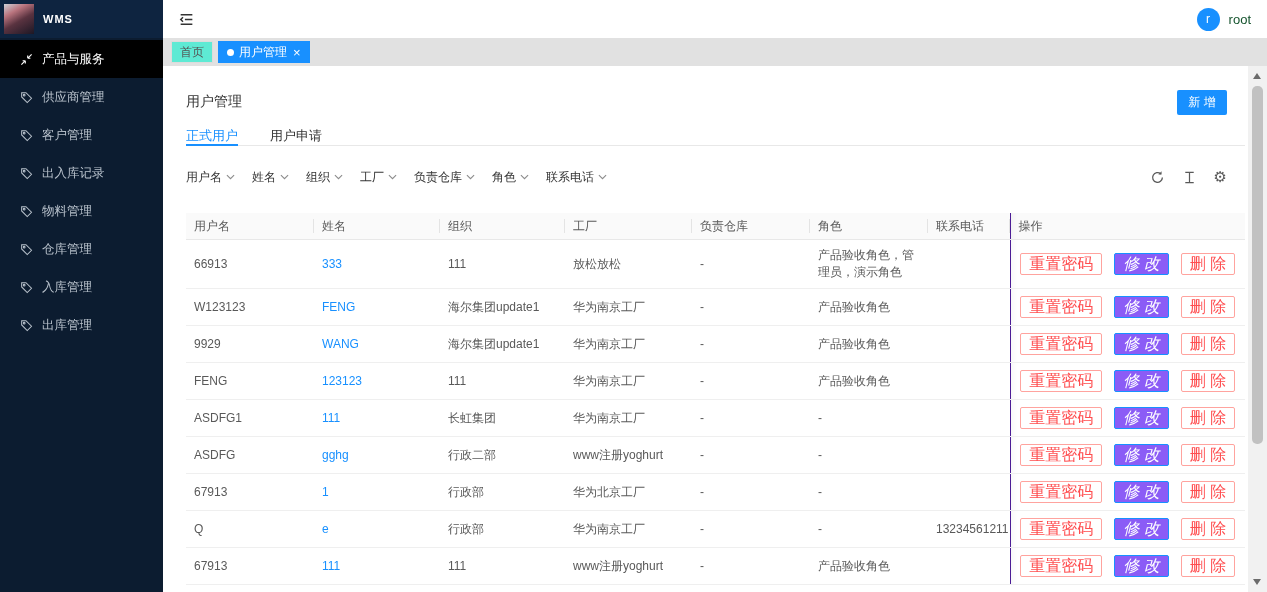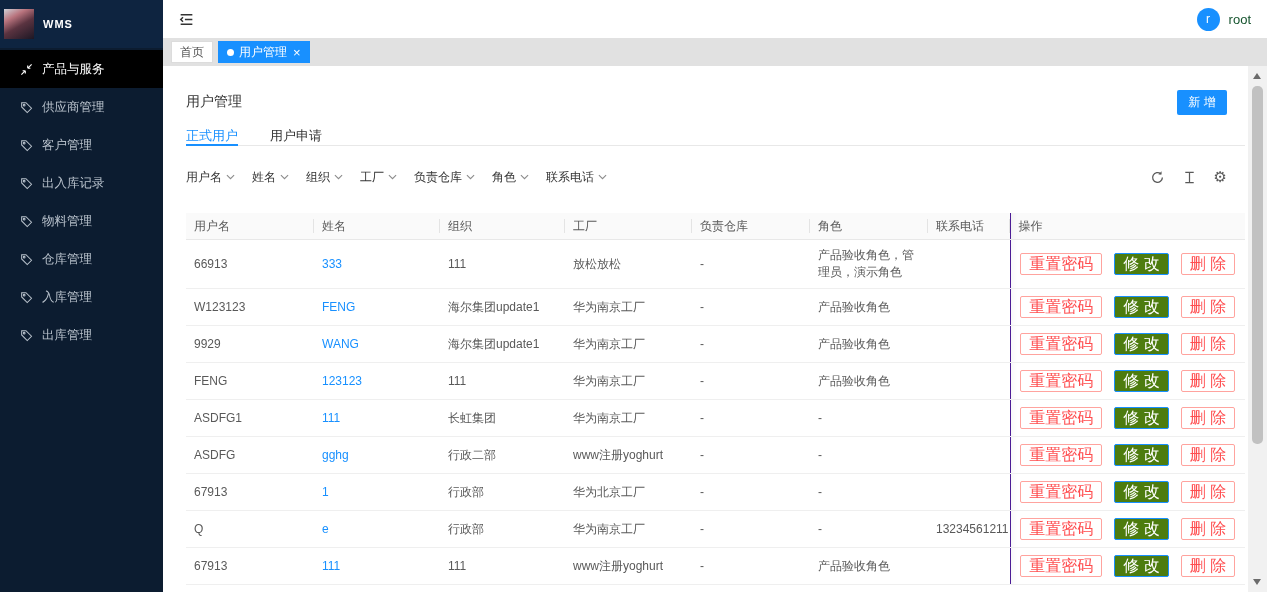--- a/index.html
+++ b/index.html
@@ -1,21 +1,21 @@
 <!DOCTYPE html>
 <html><head>
 <meta charset="utf-8">
 <style>
   html,body{margin:0;padding:0;width:1267px;height:592px;overflow:hidden;
     font-family:"Liberation Sans","DejaVu Sans",sans-serif;background:#f0f2f5;}
   .app{display:flex;width:1267px;height:592px;}
 
   
   .sidebar{width:163px;flex-shrink:0;background:#0c1c30;display:flex;flex-direction:column;}
-  .logo{height:48px;background:#0e2440;display:flex;align-items:center;}
+  .logo{height:38px;background:#0e2440;display:flex;align-items:center;}
   .logo-img{width:30px;height:30px;margin-left:4px;flex-shrink:0;
     background:linear-gradient(150deg,#cfd2d8 0%,#b9747e 28%,#5a3340 55%,#1c1724 100%);}
   .logo-text{color:#fff;font-weight:bold;font-size:11px;letter-spacing:1px;margin-left:9px;}
   .menu{padding-top:2px;}
   .menu-item{height:38px;display:flex;align-items:center;padding-left:20px;gap:9px;
     font-size:12.5px;color:#b9c2cc;cursor:pointer;}
   .menu-item.active{background:#000;color:#fff;}
   .icn{display:inline-flex;align-items:center;justify-content:center;line-height:0;}
 
   
@@ -24,21 +24,21 @@
     justify-content:space-between;padding:0 16px 0 15px;flex-shrink:0;}
   .fold{cursor:pointer;line-height:0;}
   .user{display:flex;align-items:center;gap:9px;cursor:pointer;}
   .user-avatar{width:23px;height:23px;border-radius:50%;background:#1890ff;color:#fff;
     font-size:12px;display:flex;align-items:center;justify-content:center;}
   .user-name{font-size:13px;color:#14532d;}
 
   .tabstrip{height:28px;background:#e1e1e1;display:flex;align-items:center;
     padding-left:8px;gap:5px;flex-shrink:0;}
   .tab{height:22px;padding:0 8px;font-size:12px;display:flex;align-items:center;gap:5px;
-    background:#ffffff;color:#555;border:1px solid #dcdcdc;box-sizing:border-box;cursor:pointer;}
+    background:#5eead4;color:#555;border:1px solid #dcdcdc;box-sizing:border-box;cursor:pointer;}
   .tab.active{background:#1890ff;border-color:#1890ff;color:#fff;}
   .tab .dot{width:7px;height:7px;border-radius:50%;background:#fff;display:inline-block;}
   .tab .close{font-size:13px;line-height:1;margin-left:1px;cursor:pointer;}
 
   .body-wrap{flex:1;display:flex;min-height:0;background:#f0f0f0;}
   .content{width:1085px;box-sizing:border-box;background:#fff;
     padding:0 3px 0 23px;overflow:hidden;}
 
   .page-head{margin-top:24px;display:flex;justify-content:space-between;
     align-items:flex-start;padding-right:18px;}
@@ -65,21 +65,21 @@
     width:1px;background:#e4e4e4;}
   td{padding:7px 8px;line-height:17px;border-bottom:1px solid #efefef;
     vertical-align:middle;overflow:hidden;}
   .link{color:#1890ff;cursor:pointer;text-decoration:none;}
   .cell-phone{white-space:nowrap;padding-right:0;}
   .op-cell{border-left:1px solid #4c1d95;text-align:center;padding-left:0;padding-right:0;
     box-shadow:inset 8px 0 8px -8px rgba(0,0,0,0.06);}
   .btn{display:inline-block;font-size:16px;line-height:16px;border-radius:2px;
     padding:2px 8px;margin:0 6px;cursor:pointer;white-space:nowrap;}
   .btn-red{border:1px solid #ffa39e;color:#ff4d4f;background:#fff;}
-  .btn-blue{border:1px solid #1890ff;background:#4d7c0f;color:#fff;}
+  .btn-blue{border:1px solid #1890ff;background:#8b5cf6;color:#fff;font-style:italic;}
 
   
   .vscroll{width:19px;background:#f1f1f1;position:relative;flex-shrink:0;}
   .sb-arrow{position:absolute;left:5px;width:0;height:0;cursor:pointer;}
   .sb-up{top:7px;border-left:4.5px solid transparent;border-right:4.5px solid transparent;
     border-bottom:6px solid #6b6b6b;}
   .sb-down{bottom:7px;border-left:4.5px solid transparent;border-right:4.5px solid transparent;
     border-top:6px solid #6b6b6b;}
   .sb-thumb{position:absolute;left:4px;top:20px;width:11px;height:358px;background:#c1c1c1;
     border-radius:5px;cursor:pointer;}

